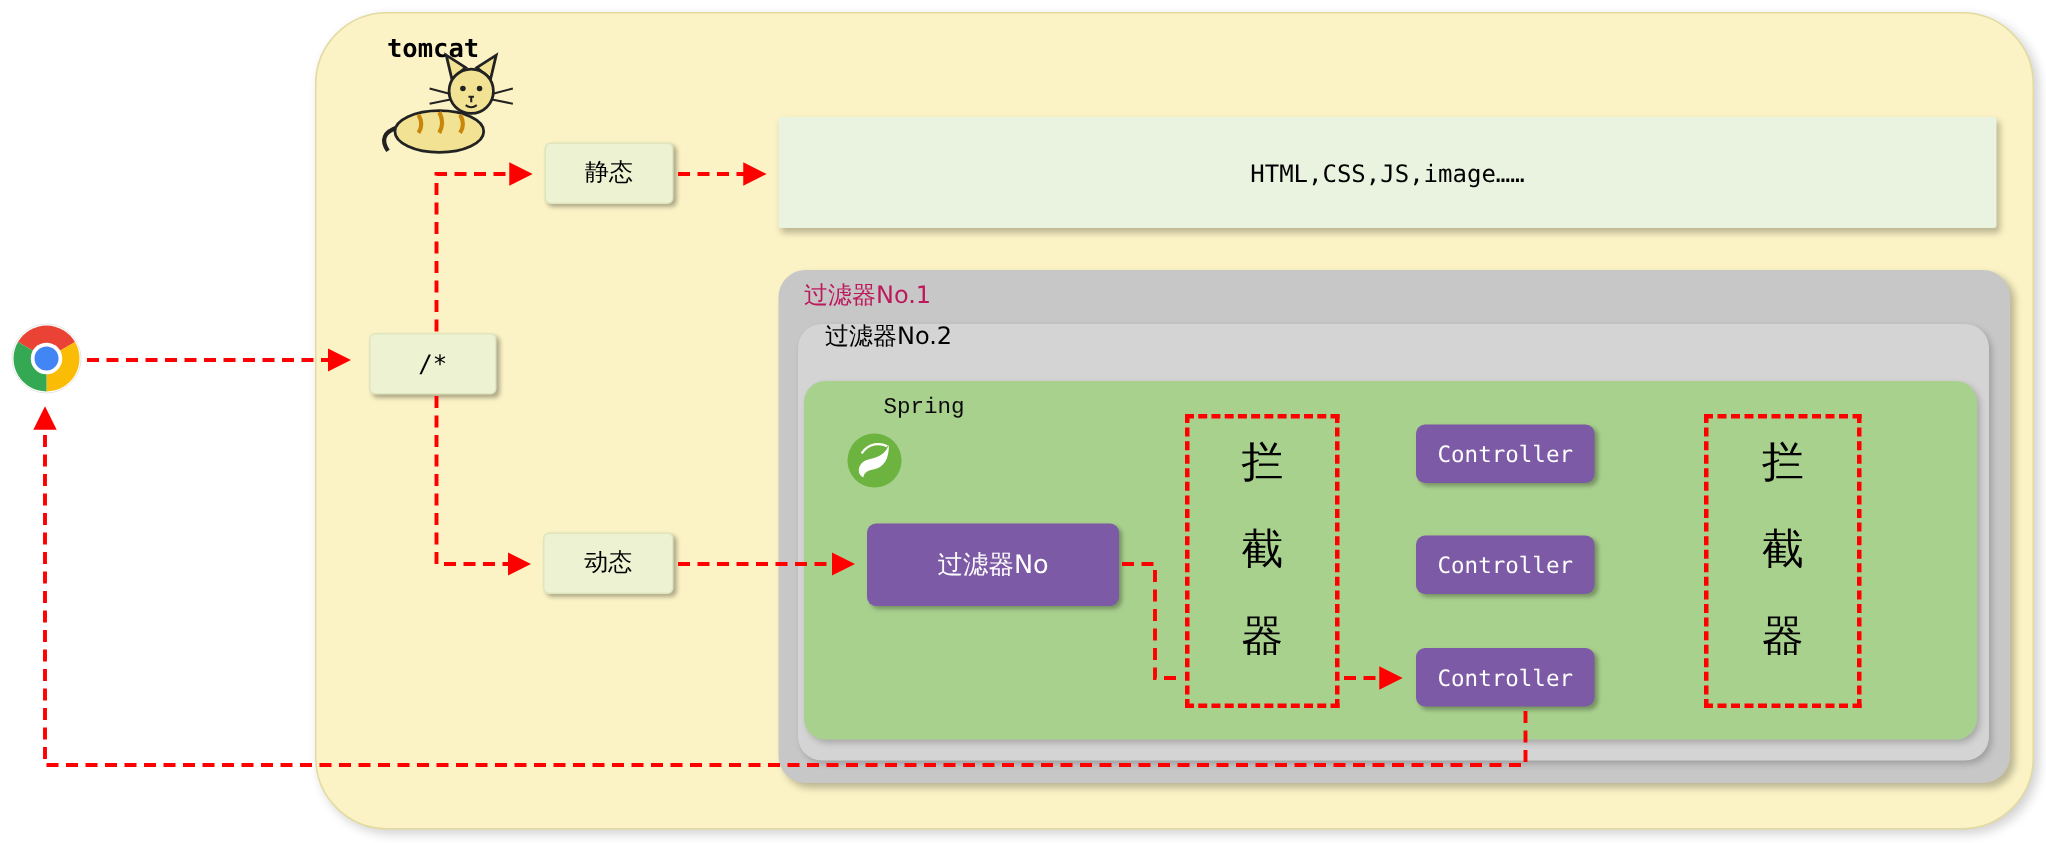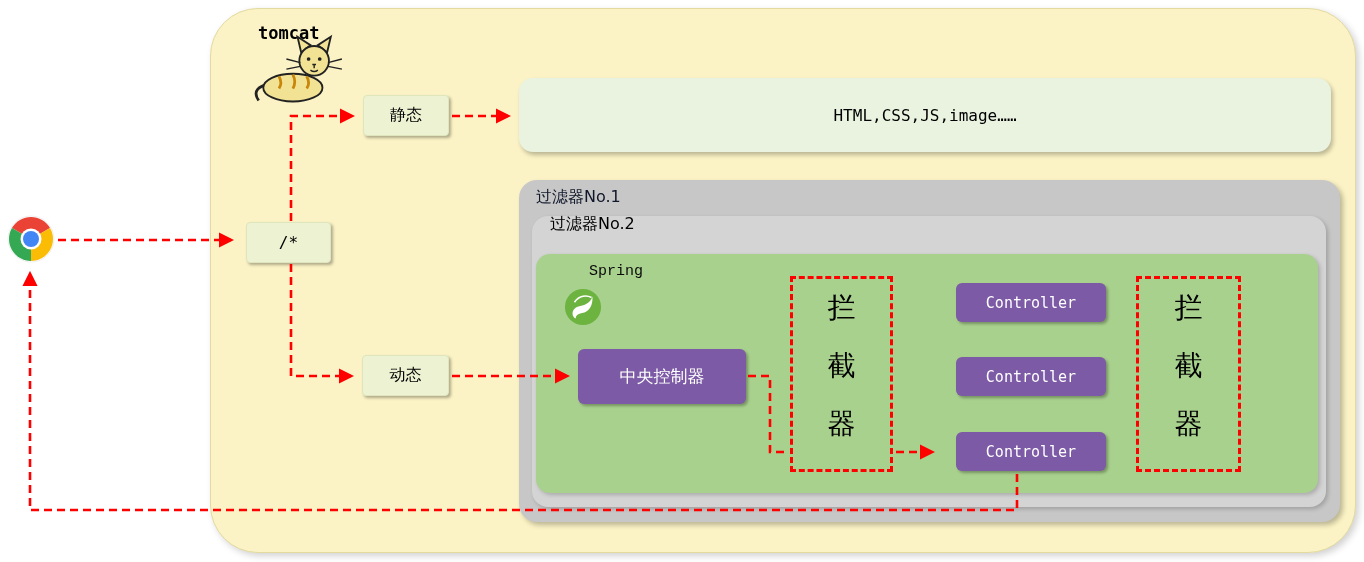--- a/index.html
+++ b/index.html
@@ -28,33 +28,33 @@
     box-shadow:2px 2px 3px rgba(0,0,0,0.30);
     display:flex; align-items:center; justify-content:center;
     font-size:16px; color:#000;
   }
   .route-box  { left:246px; top:222px; width:85px; height:41px; font-family:"DejaVu Sans Mono", monospace; }
   .static-box { left:363px; top:95px;  width:86px; height:41px; }
   .dynamic-box{ left:362px; top:355px; width:87px; height:41px; }
 
   .resources-box {
     left:519px; top:78px; width:812px; height:74px;
-    background:#E9F3DF; border-radius:14px;
+    background:#E9F3DF; border-radius:2px;
     box-shadow:2px 3px 4px rgba(0,0,0,0.25);
     display:flex; align-items:center; justify-content:center;
     font-family:"DejaVu Sans Mono", monospace; font-size:16px; color:#000;
   }
 
   
   .filter1 {
     left:519px; top:180px; width:821px; height:342px;
     background:#C7C7C7; border-radius:18px;
     box-shadow:3px 3px 5px rgba(0,0,0,0.25);
   }
-  .filter1-label { left:536px; top:187px; font-size:16px; color:#0f172a; }
+  .filter1-label { left:536px; top:187px; font-size:16px; color:#be185d; }
   .filter2 {
     left:532px; top:216px; width:794px; height:291px;
     background:#D4D4D4; border-radius:16px;
     box-shadow:2px 2px 4px rgba(0,0,0,0.20);
   }
   .filter2-label { left:550px; top:214px; font-size:16px; color:#000; }
 
   
   .spring-box {
     left:536px; top:254px; width:782px; height:239px;
@@ -67,22 +67,22 @@
   }
   .spring-leaf { left:564px; top:288px; width:38px; height:38px; }
 
   
   .purple-box {
     background:#7C5AA5; border-radius:6px; color:#fff;
     box-shadow:2px 2px 3px rgba(0,0,0,0.30);
     display:flex; align-items:center; justify-content:center;
   }
   .dispatcher { left:578px; top:349px; width:168px; height:55px; font-size:17px; }
-  .controller { width:150px; height:39px; left:944px;
-    font-family:"DejaVu Sans Mono", monospace; font-size:15px;margin-left:12px; }
+  .controller { width:119px; height:39px; left:944px;
+    font-family:"DejaVu Sans Mono", monospace; font-size:15px; }
   .controller-1 { top:283px; }
   .controller-2 { top:357px; }
   .controller-3 { top:432px; }
 
   
   .interceptor {
     border:3px dashed #FF0000; background:transparent;
     display:flex; justify-content:center;
   }
   .interceptor-left  { left:790px;  top:276px; width:103px; height:196px; }
@@ -160,21 +160,21 @@
 
   <div class="abs spring-leaf">
     <svg viewBox="0 0 40 40" width="38" height="38">
       <circle cx="20" cy="20" r="19" fill="#6DB33F"></circle>
       <path d="M30 9c-2 6-7 9-13 10c-5 1-8 4-8 8c0 2.2 1.2 4 3.2 5c.3-3 2.8-5 6.8-5.6C26.5 25.3 30.5 18.5 30 9z" fill="#fff"></path>
       <path d="M29 10c-5-2.5-13-2.5-18 5" stroke="#fff" stroke-width="1.6" fill="none"></path>
     </svg>
   </div>
 
   <div class="abs purple-box dispatcher">
-    <span>中央控制器</span>
+    <span>过滤器No</span>
   </div>
 
   <div class="abs interceptor interceptor-left">
     <div class="vtext">拦截器</div>
   </div>
 
   <div class="abs purple-box controller controller-1">
     <span>Controller</span>
   </div>
   <div class="abs purple-box controller controller-2">

